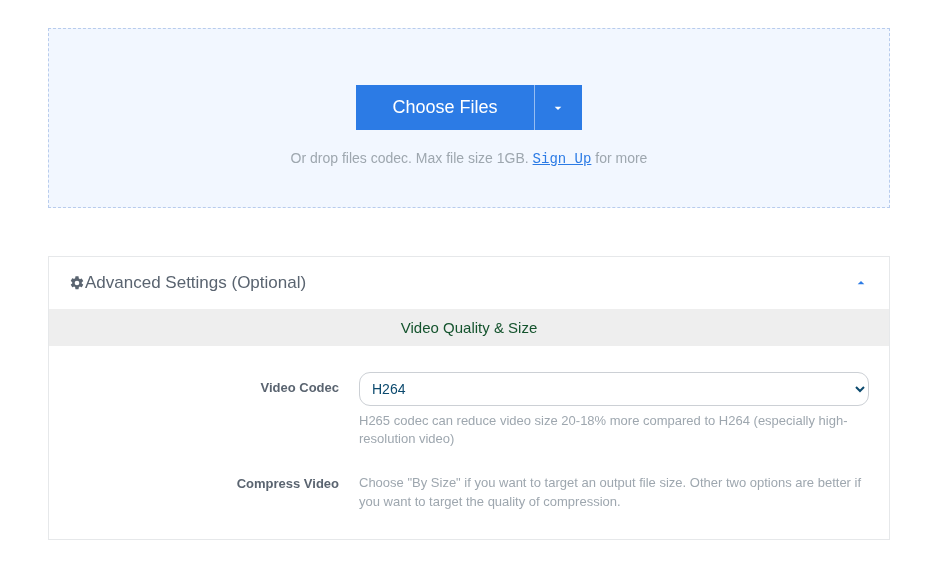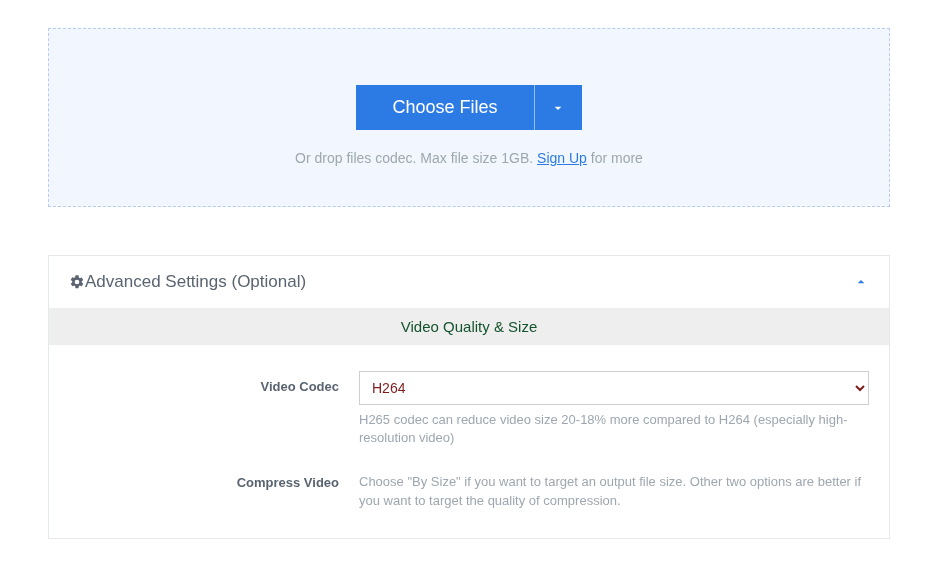--- a/index.html
+++ b/index.html
@@ -40,20 +40,21 @@
     cursor: pointer;
     display:flex;align-items:center;justify-content:center;
   }
   .drop-hint {
     color: #9ea7af;
     font-size: 14px;
   }
   .drop-hint a {
     color: #2c7be5;
     text-decoration: underline;
+    font-family: Liberation Mono, monospace;
   }
   .settings-card {
     border: 1px solid #e6e8ea;
   }
   .settings-header {
     display: flex;
     align-items: center;
     justify-content: space-between;
     padding: 16px 20px;
     cursor: pointer;
@@ -84,25 +85,25 @@
     font-weight: bold;
     font-size: 13px;
     color: #5a6470;
     padding-top: 8px;
   }
   .field-control { flex:1; }
   .select {
     width: 100%;
     height: 34px;
     border: 1px solid #ccd0d5;
-    border-radius: 0;
+    border-radius: 11px;
     padding: 0 8px;
     font-size: 14px;
     background: #fff;
-    color: #7f1d1d;
+    color: #0c4a6e;
   }
   .help-text {
     color: #9ea7af;
     font-size: 13px;
     margin-top: 6px;
     line-height: 1.4;
   }
 </style>
 </head>
 <body>

